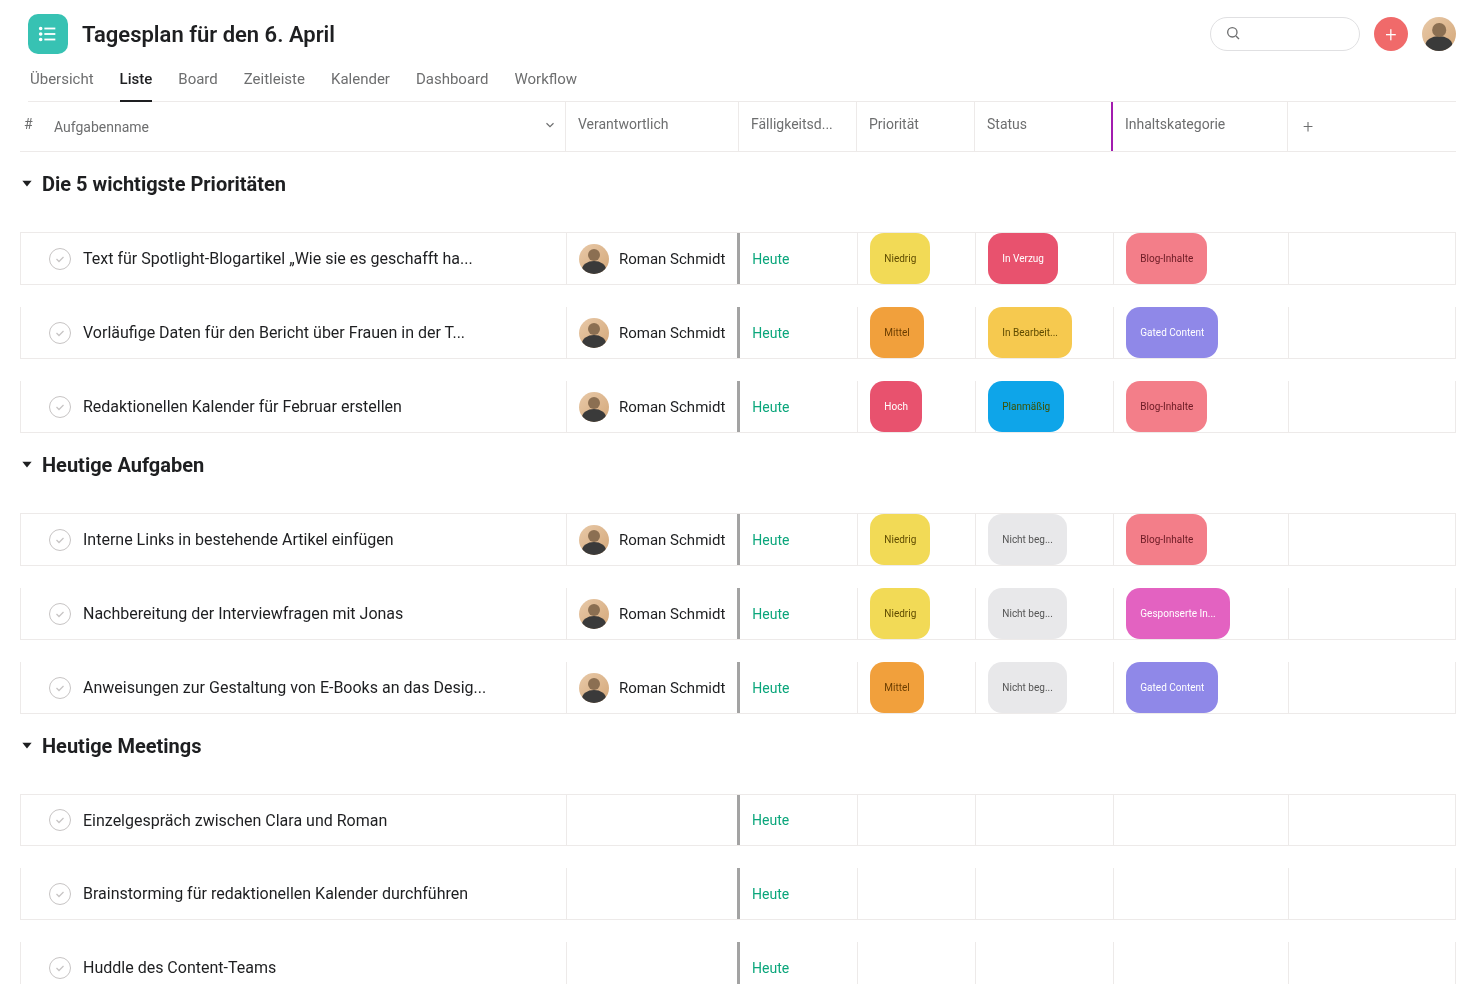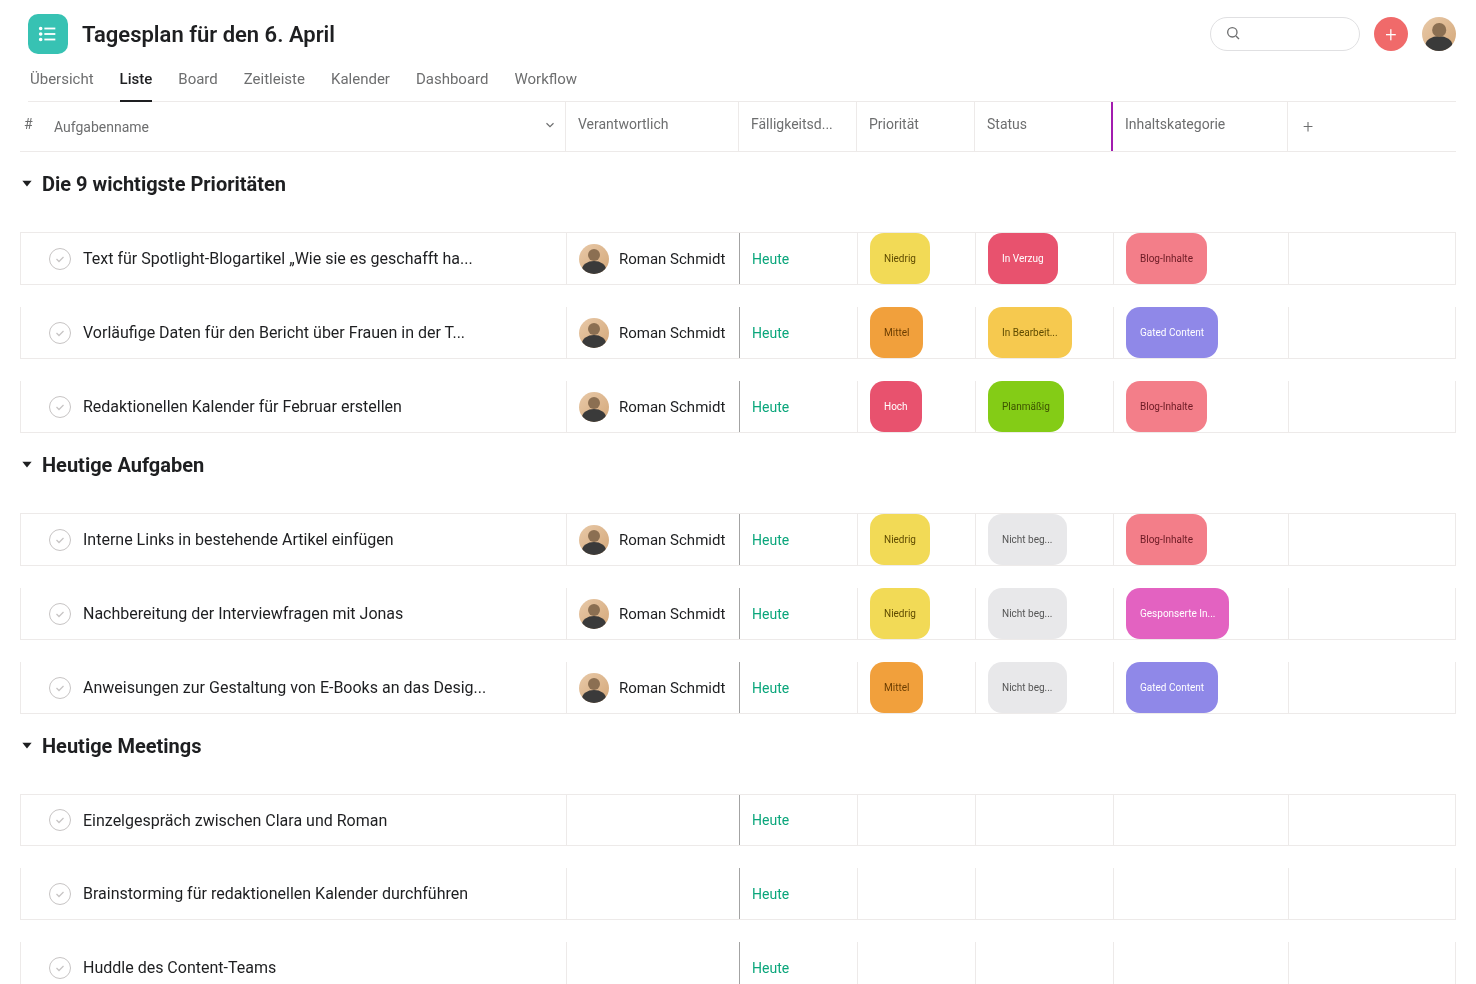--- a/index.html
+++ b/index.html
@@ -122,42 +122,42 @@
   }
   .check-circle {
     width:22px; height:22px; border:1.5px solid #c7c4c4; border-radius:50%;
     display:flex; align-items:center; justify-content:center;
     color:#c7c4c4; flex-shrink:0;
   }
   .check-circle svg{ width:12px; height:12px; stroke:#c7c4c4; fill:none; stroke-width:2.5; }
   .task-name { font-size:16px; color:#1e1f21; white-space:nowrap; overflow:hidden; text-overflow:ellipsis; }
   .cell-assign {
     flex: 0 0 173px; display:flex; align-items:center; gap:10px;
-    padding: 0 12px; border-right:1px solid #a3a3a3;
+    padding: 0 12px; border-right:3px solid #a3a3a3;
   }
   .avatar-cell {
     width:30px; height:30px; border-radius:50%;
     background: linear-gradient(135deg,#e8c9a8 0%, #d4a87a 100%);
     position:relative; overflow:hidden; flex-shrink:0;
   }
   .assign-name { font-size:15px; white-space:nowrap; overflow:hidden; text-overflow:ellipsis; }
   .cell-due { flex:0 0 118px; display:flex; align-items:center; padding:0 12px; border-right:1px solid #edeae9; color:#0aa67b; font-size:14px;}
   .cell-prio { flex:0 0 118px; display:flex; align-items:center; padding:0 12px; border-right:1px solid #edeae9;}
   .cell-stat { flex:0 0 138px; display:flex; align-items:center; padding:0 12px; border-right:1px solid #edeae9;}
   .cell-cat  { flex:0 0 175px; display:flex; align-items:center; padding:0 12px; border-right:1px solid #edeae9;}
   .cell-blank { flex:0 0 40px; }
 
   .pill {
     padding: 20px 14px; border-radius: 14px; font-size:10px;
     white-space:nowrap; overflow:hidden; text-overflow:ellipsis; max-width:100%;
   }
   .pill-yellow  { background:#f2da56; color:#5f4b00; }
   .pill-orange  { background:#f1a03c; color:#6b3d00; }
   .pill-red     { background:#e8526e; color:#fff; }
-  .pill-green   { background:#84cc16; color:#3d5200; }
+  .pill-green   { background:#0ea5e9; color:#3d5200; }
   .pill-gray    { background:#e8e8ea; color:#555; }
   .pill-pinkred { background:#f37e89; color:#6b1a24; }
   .pill-purple  { background:#8f88e8; color:#fff; }
   .pill-magenta { background:#e362c1; color:#fff; }
   .pill-amber   { background:#f6c94f; color:#5f4b00; }
   .pill-redsolid{ background:#e8526e; color:#fff; }
 </style>
 </head>
 <body>
 
@@ -218,21 +218,21 @@
     <div class="ch-add">+</div>
   </div>
 
   <div id="sections">
       <div class="section-header">
     <span class="section-toggle">
       <svg viewBox="0 0 24 24" fill="#1e1f21">
             <polygon points="4,8 20,8 12,18"></polygon>
           </svg>
     </span>
-    <span class="section-title">Die 9 wichtigste Prioritäten</span>
+    <span class="section-title">Die 5 wichtigste Prioritäten</span>
       </div>
       <div class="section-body">
         <div class="row">
           <div class="cell-name">
       <span class="check-circle">
         <svg viewBox="0 0 24 24">
                 <polyline points="5 12 10 17 19 8"></polyline>
               </svg>
       </span>
       <span class="task-name">Text für Spotlight-Blogartikel „Wie sie es geschafft ha...</span>

